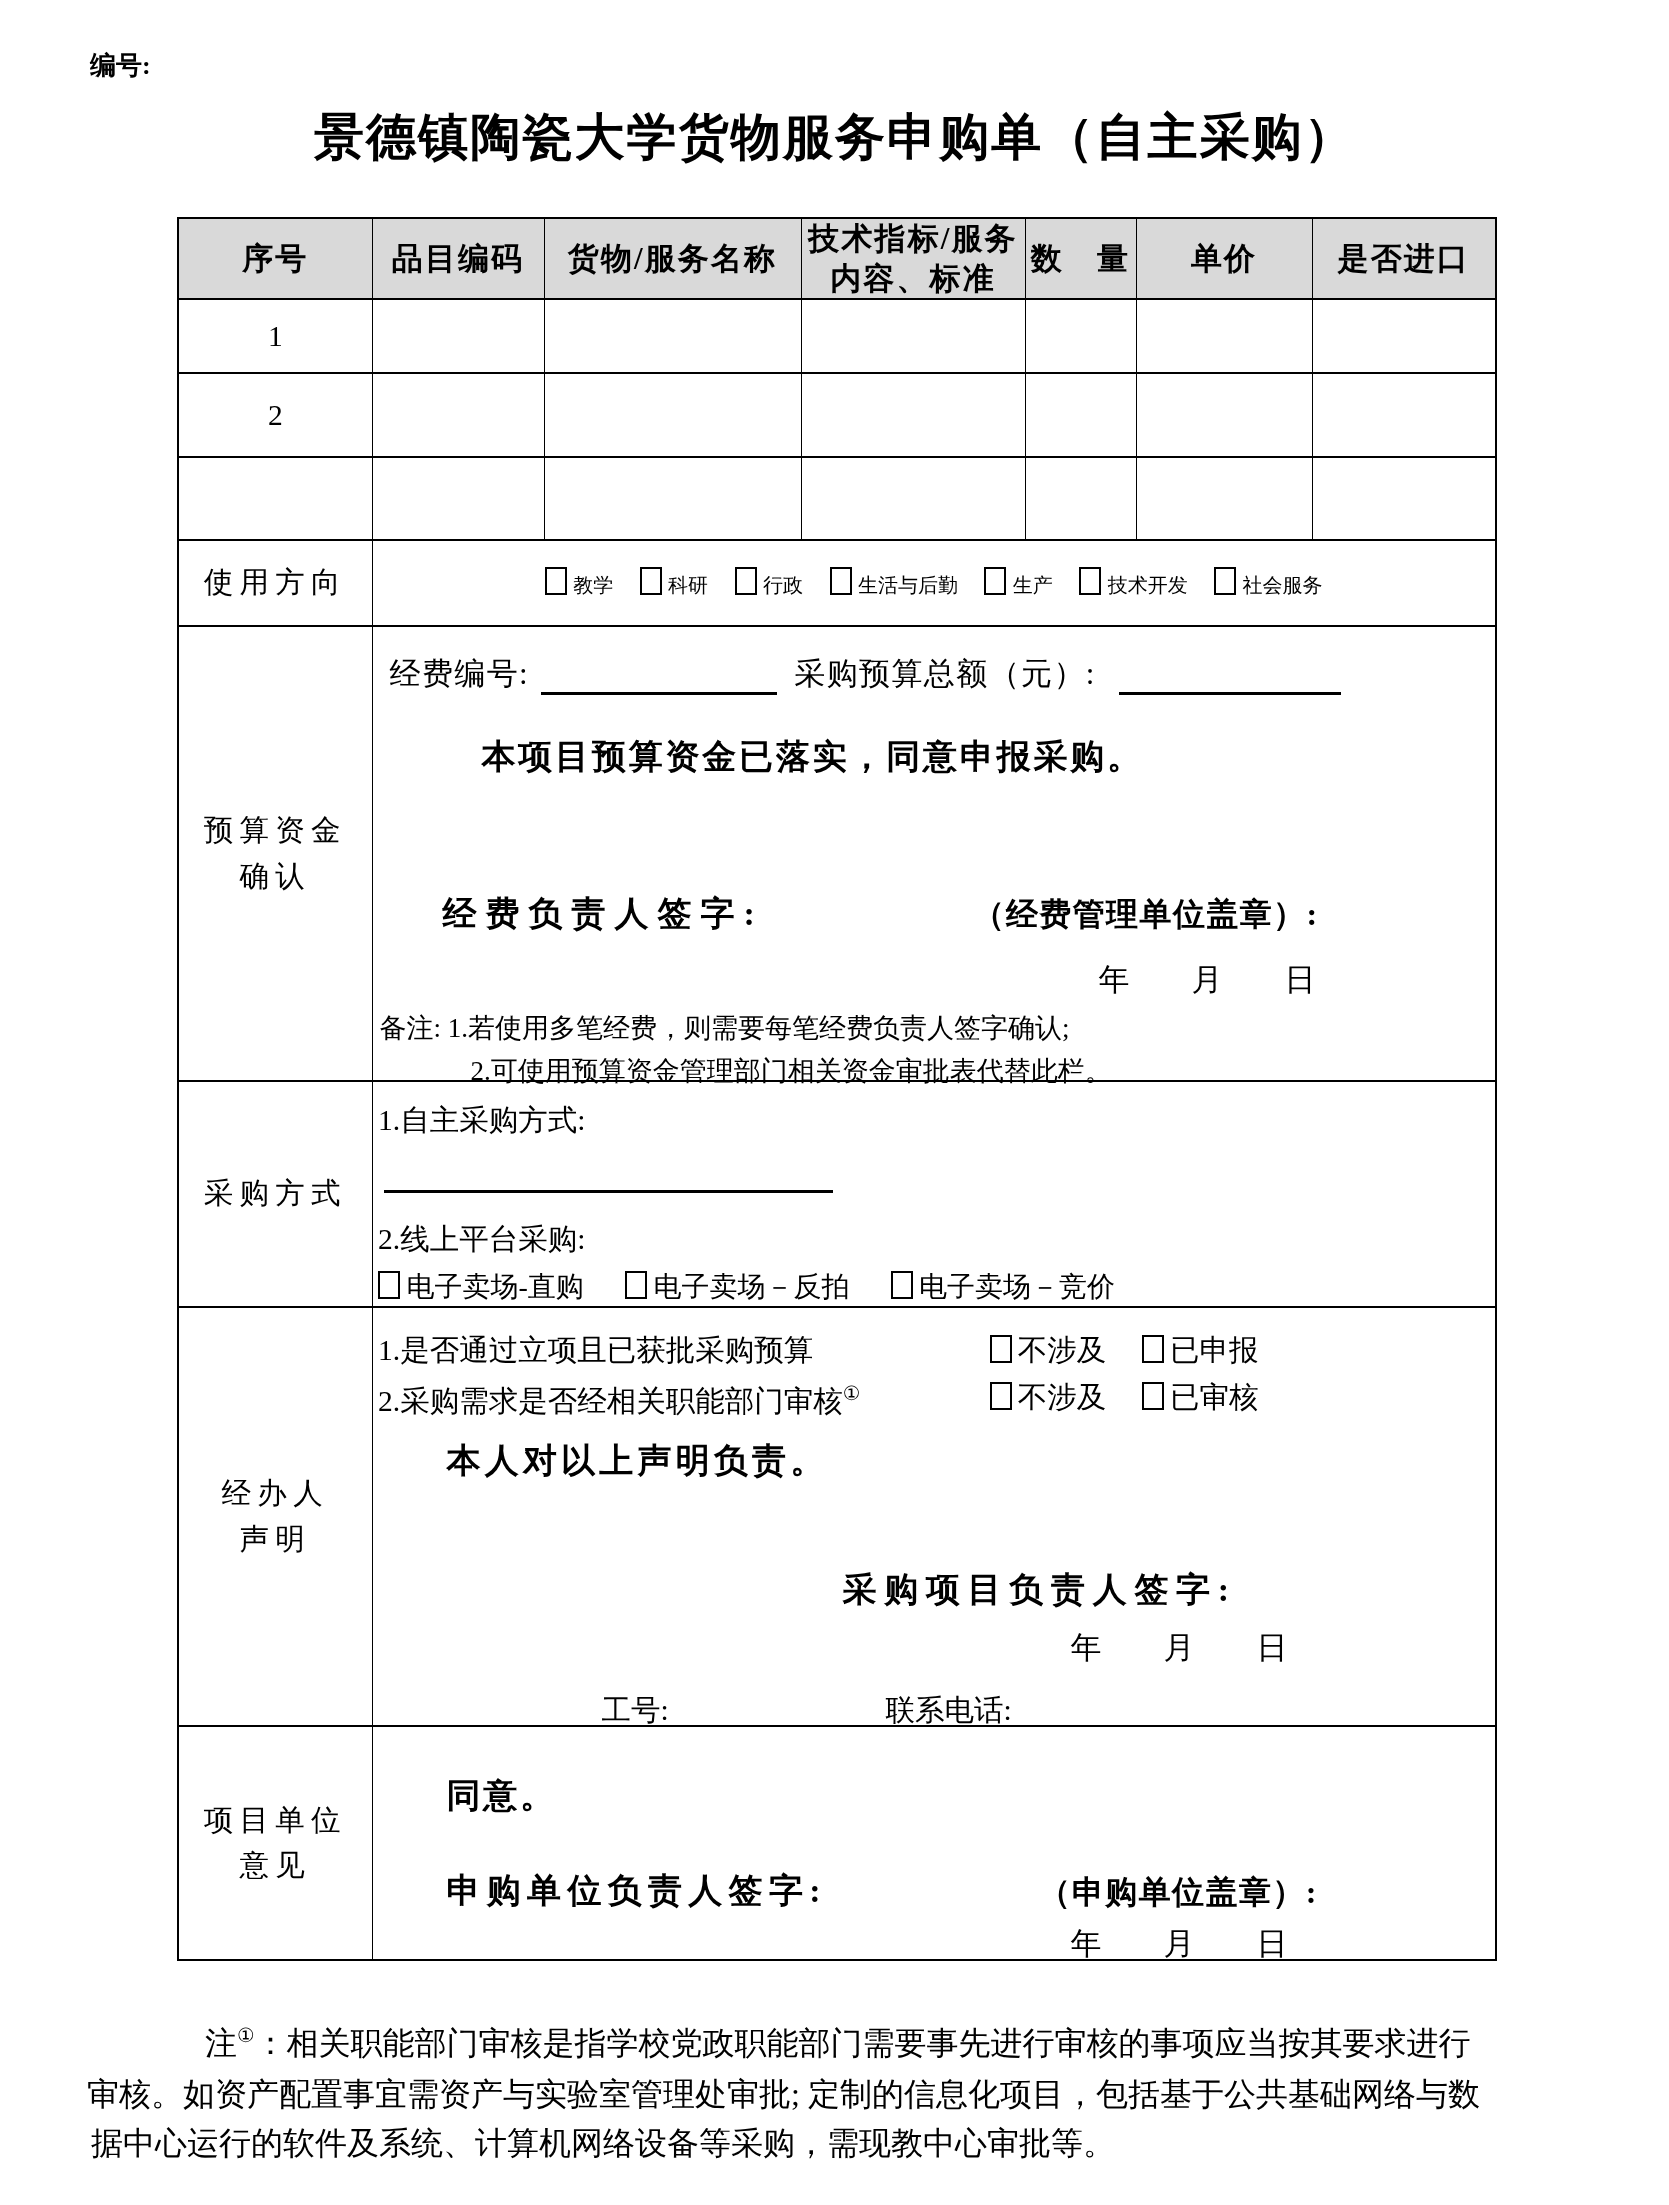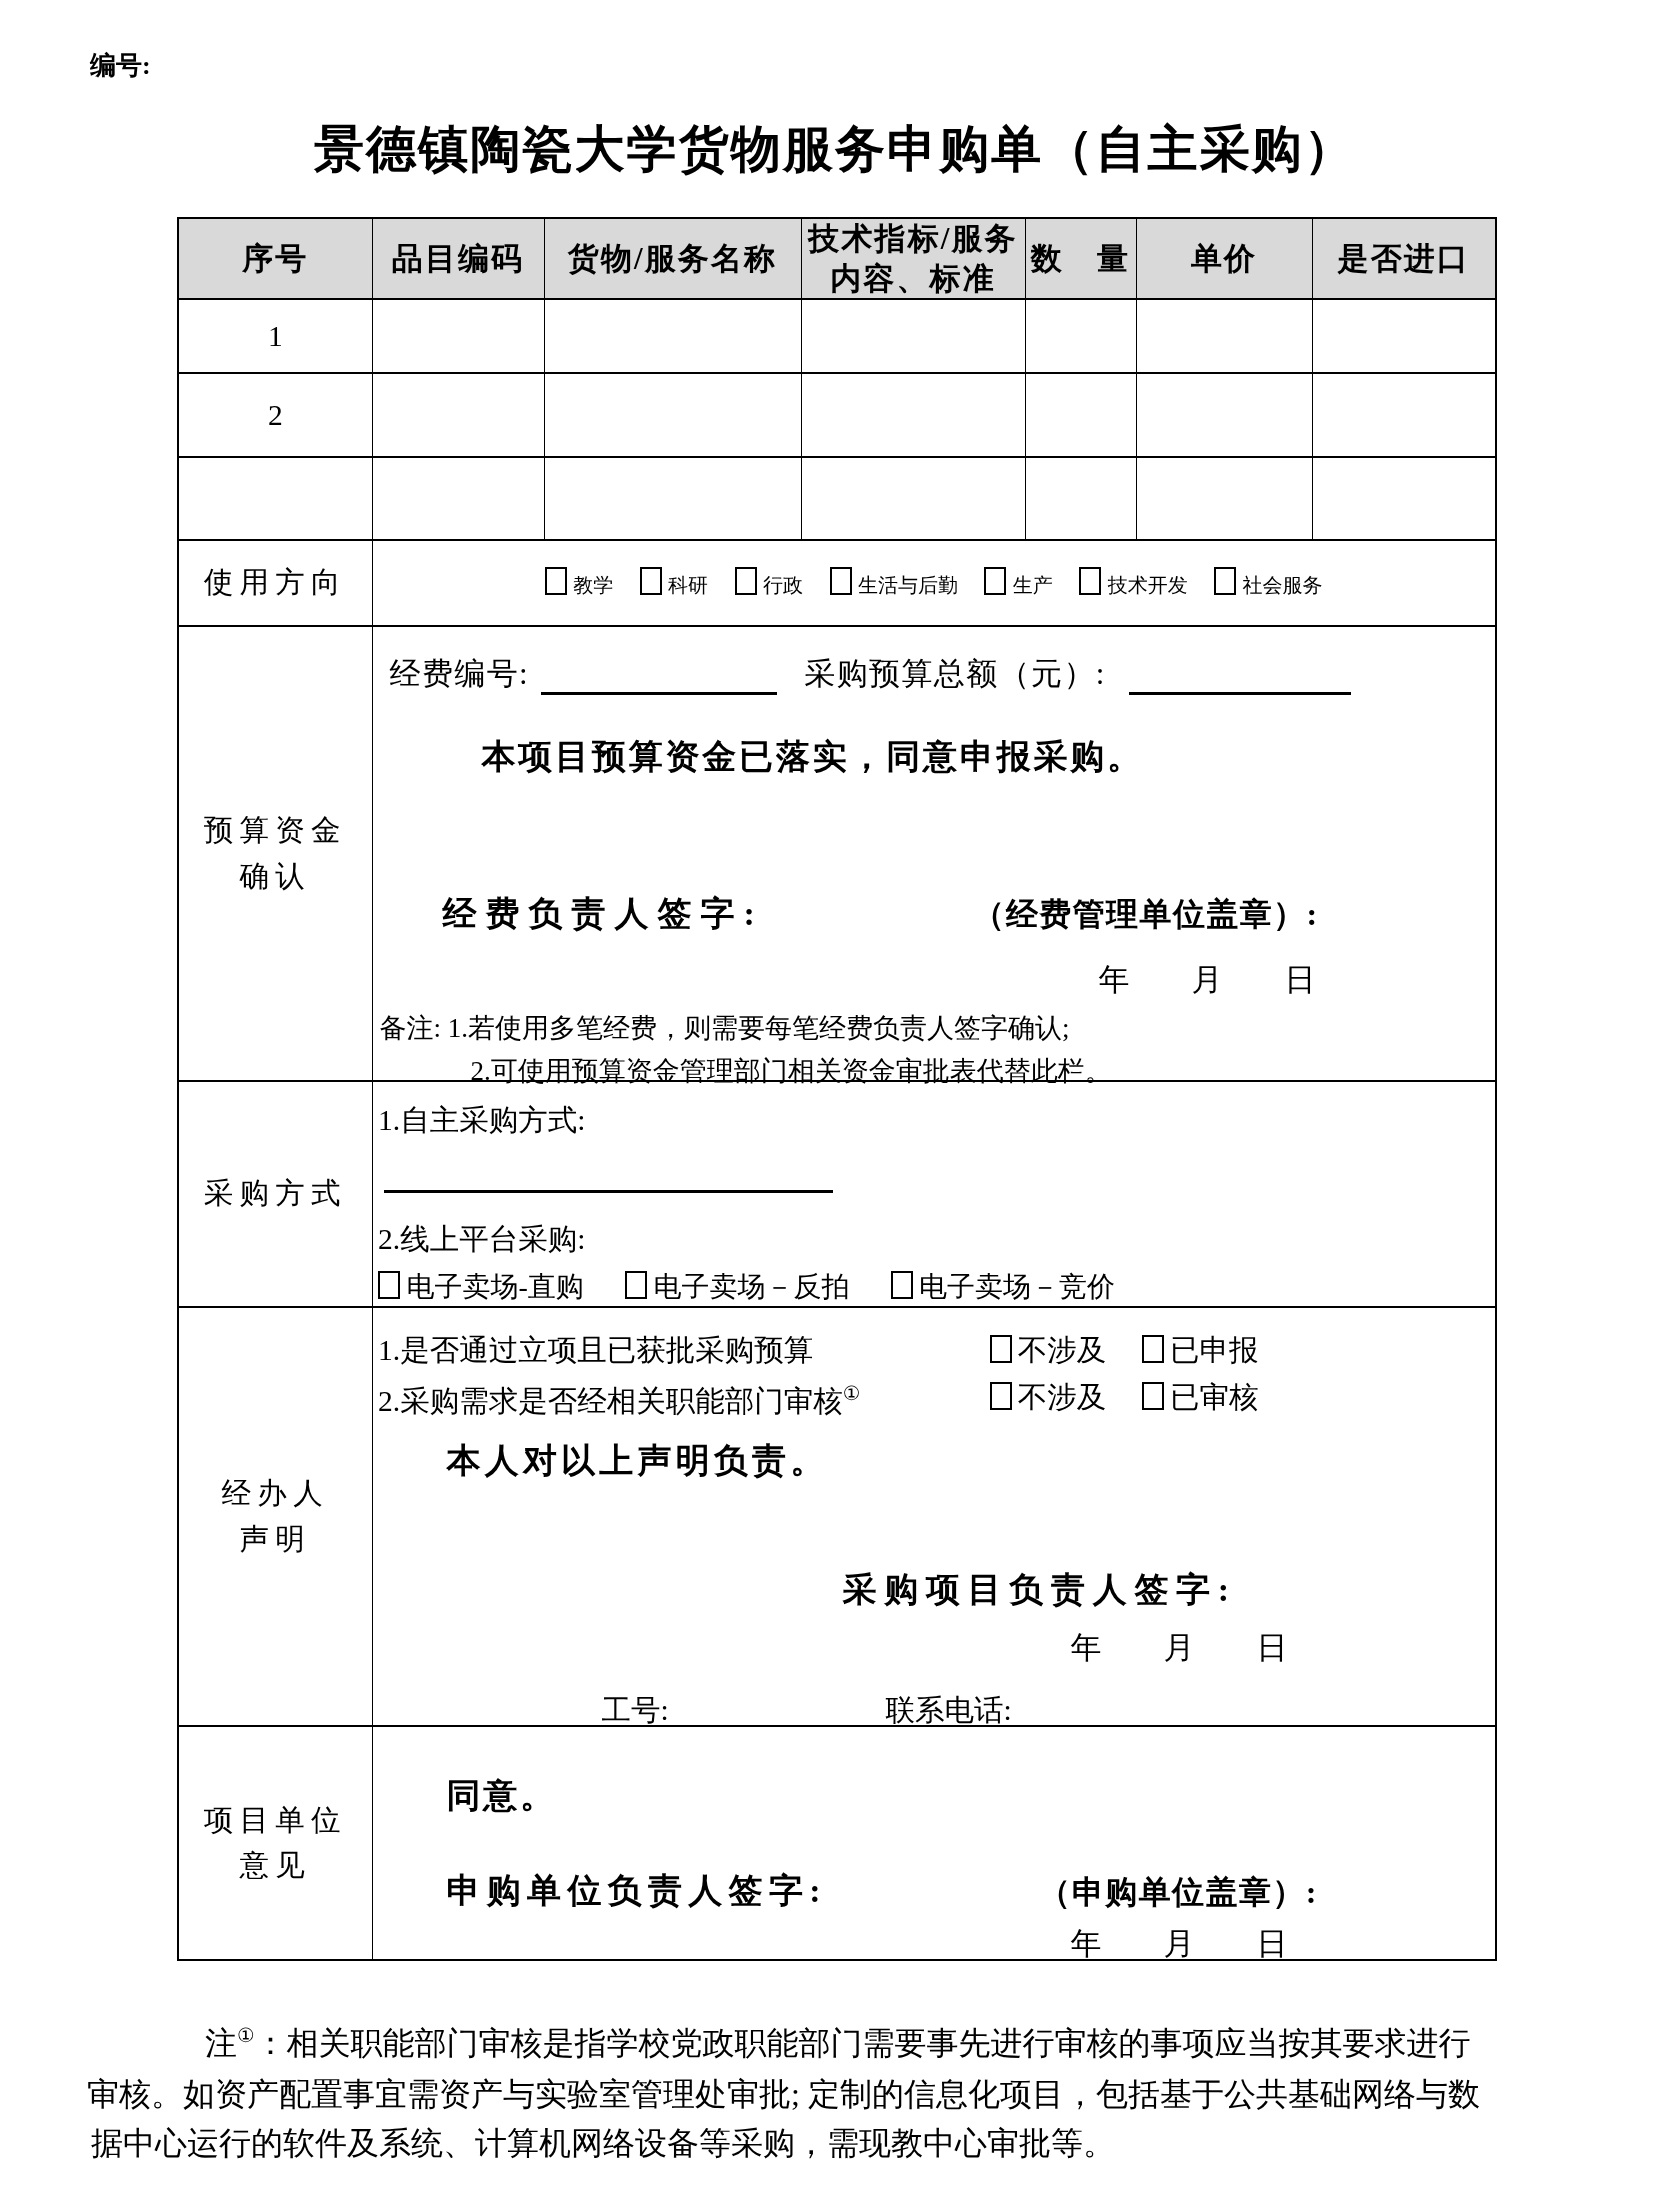--- a/index.html
+++ b/index.html
@@ -1,21 +1,21 @@
 <!DOCTYPE html>
 <html style="font-size:11.2px"><head>
 <meta charset="utf-8">
 <style>
   html,body{margin:0;padding:0;background:#ffffff;}
   .page{
     position:relative;width:1670px;height:2205px;background:#ffffff;color:#000;
     font-family:"Liberation Serif","DejaVu Serif",serif;overflow:hidden;
   }
   .doc-no{position:absolute;left:90px;top:48px;font-size:26px;font-weight:bold;}
-  .title{position:absolute;left:0;top:116px;width:100%;margin:0;text-align:center;
+  .title{position:absolute;left:0;top:104px;width:100%;margin:0;text-align:center;
     font-size:50px;font-weight:bold;letter-spacing:2.1px;}
   table.form{position:absolute;left:177px;top:217px;width:1318px;
     border-collapse:collapse;table-layout:fixed;border:2.8px solid #000;}
   table.form td{border:1.4px solid #000;border-top-width:2.8px;border-bottom-width:2.8px;
     padding:0;text-align:center;vertical-align:middle;font-size:29.5px;}
   tr.head td{background:#d9d9d9;font-weight:bold;font-size:31px;letter-spacing:2.1px;line-height:1.28;}
   td.seq{font-size:31px;}
   td.lbl{font-size:31px;letter-spacing:6.3px;line-height:1.55;}
   td.sec{text-align:left;vertical-align:top;}
   .box{position:relative;width:100%;}
@@ -107,21 +107,21 @@
     <tr style="height:455px">
       <td class="lbl">
         <div>预算资金</div>
         <div>确认</div>
       </td>
       <td colspan="6" class="sec">
         <div class="box" style="height:449px">
           <div class="abs" style="left:17px;top:24px;font-size:31px;letter-spacing:1.4px">
             <span>经费编号:</span>
             <span class="blank" style="width:236px;margin-left:2.8px"></span>
-            <span style="margin-left:18px">采购预算总额（元）:</span>
+            <span style="margin-left:8px">采购预算总额（元）:</span>
             <span class="blank" style="width:222px;margin-left:14px"></span>
           </div>
           <div class="abs b" style="left:109px;top:105px;font-size:34px;letter-spacing:2.8px">本项目预算资金已落实，同意申报采购。</div>
           <div class="abs b" style="left:70px;top:262px;font-size:34px;letter-spacing:9px">经费负责人签字:</div>
           <div class="abs b" style="left:600px;top:264px;font-size:32px;letter-spacing:1.4px">（经费管理单位盖章）:</div>
           <div class="abs" style="left:726px;top:330px;font-size:31px">年　　月　　日</div>
           <div class="abs" style="left:7px;top:381px;font-size:27px">备注: 1.若使用多笔经费，则需要每笔经费负责人签字确认;</div>
           <div class="abs" style="left:98px;top:424px;font-size:27px">2.可使用预算资金管理部门相关资金审批表代替此栏。</div>
         </div>
       </td>

